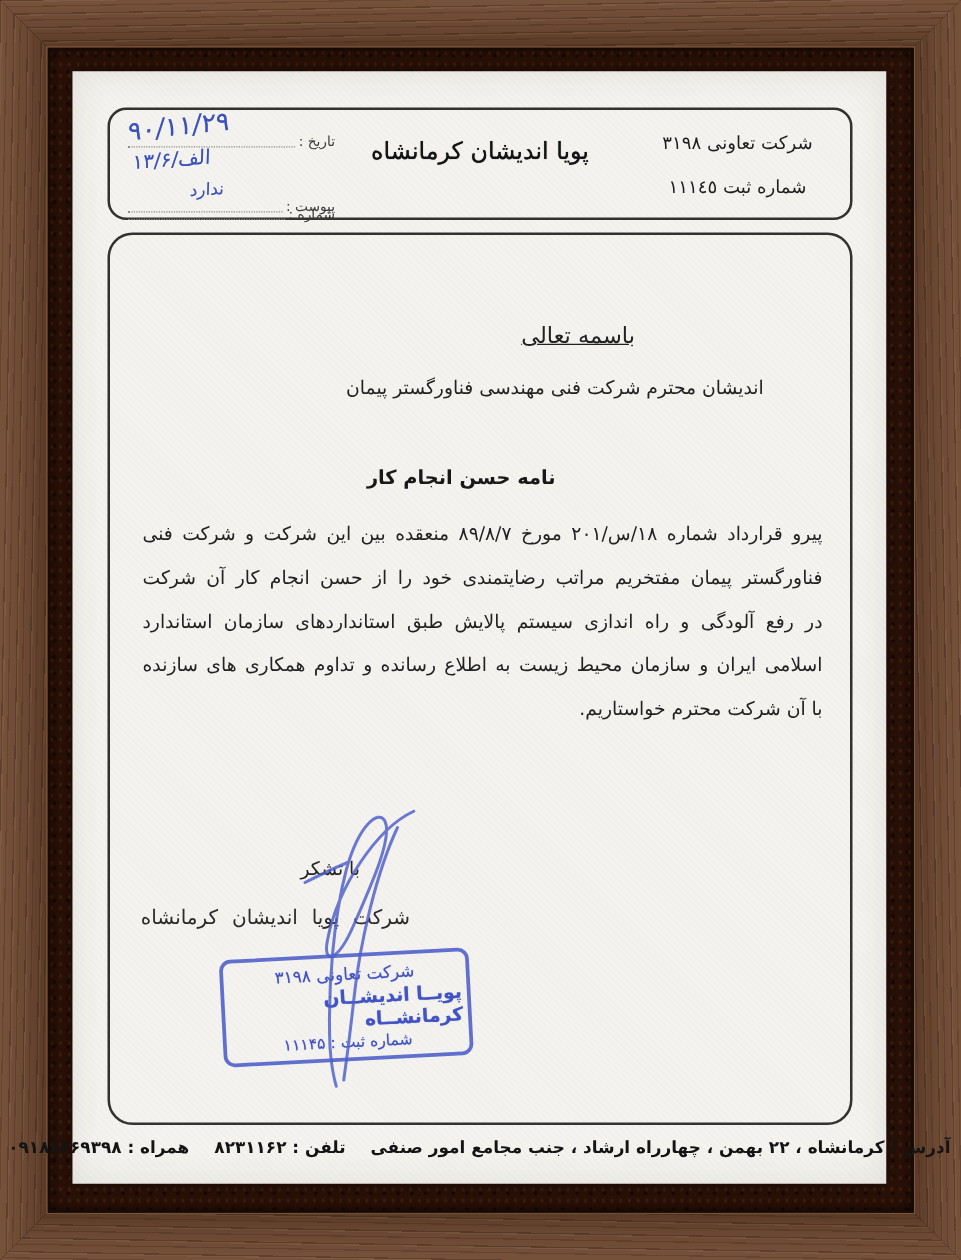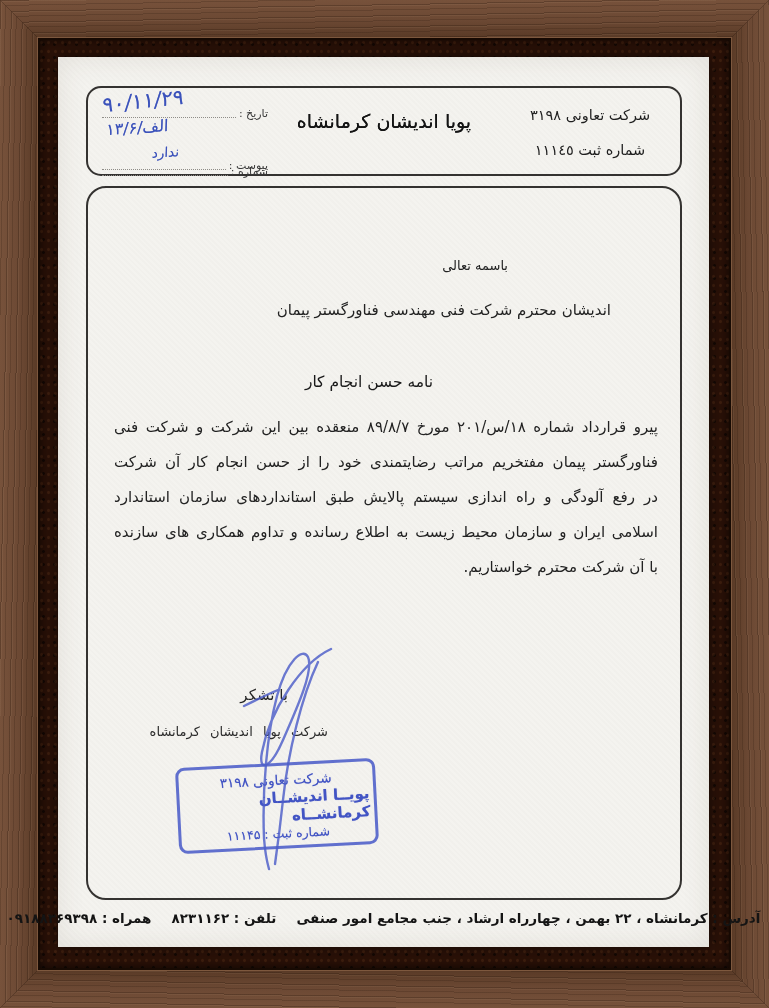--- a/index.html
+++ b/index.html
@@ -58,30 +58,30 @@
   .r1{top:6px;} .r2{top:48px;margin-top:16px;} .r3{top:58px;text-align:right;}
   .hand{position:absolute;color:#3b52bb;white-space:nowrap;
     text-shadow:0 0 .5px rgba(59,82,187,.55);}
   .hand-date{left:2px;top:-7px;font-size:21px;transform:rotate(-6deg) skewX(-8deg);direction:ltr;}
   .hand-number{left:6px;top:22px;font-size:16px;transform:rotate(-4deg) skewX(-6deg);direction:ltr;}
   .hand-attach{left:52px;top:48px;font-size:13.5px;transform:rotate(-3deg) skewX(-5deg);}
 
   
   .body-box{position:absolute;left:28px;top:129px;width:596px;height:714px;
     border:2px solid #343230;border-radius:20px;}
-  .basmala{position:absolute;top:70px;right:172px;font-size:13px;color:#222;}
+  .basmala{position:absolute;top:70px;right:172px;font-size:18px;color:#222;text-decoration:underline;}
   .recipient{position:absolute;top:113px;right:69px;font-size:15px;color:#222;}
   .subject{position:absolute;top:185px;left:0;right:30px;text-align:center;
-    font-size:15.5px;font-weight:normal;color:#191919;}
+    font-size:15.5px;font-weight:bold;color:#191919;}
   .paragraph{position:absolute;top:222px;right:22px;left:26px;
     font-size:15px;line-height:35px;color:#222;}
   .pline{text-align:justify;text-align-last:justify;height:35px;overflow:hidden;}
   .pline.last{text-align:justify;text-align-last:right;}
   .closing{position:absolute;top:498px;right:392px;font-size:15px;color:#242424;}
-  .sig-company{position:absolute;top:536px;right:352px;font-size:13px;color:#2b2b2b;word-spacing:6px;}
+  .sig-company{position:absolute;top:536px;right:352px;font-size:16px;color:#2b2b2b;word-spacing:6px;}
 
   
   .stamp{position:absolute;left:89px;top:575px;width:200px;height:86px;
     border:3px solid rgba(70,88,200,.85);border-radius:9px;
     transform:rotate(-3deg);display:flex;flex-direction:column;justify-content:center;
     align-items:center;color:#4254c4;text-shadow:0 0 .7px rgba(66,84,196,.6);
     padding:2px 4px;}
   .stamp .s1{font-size:13.5px;}
   .stamp .s2{font-size:15px;font-weight:bold;margin:1px 0;}
   .stamp .s3{font-size:12.5px;}

